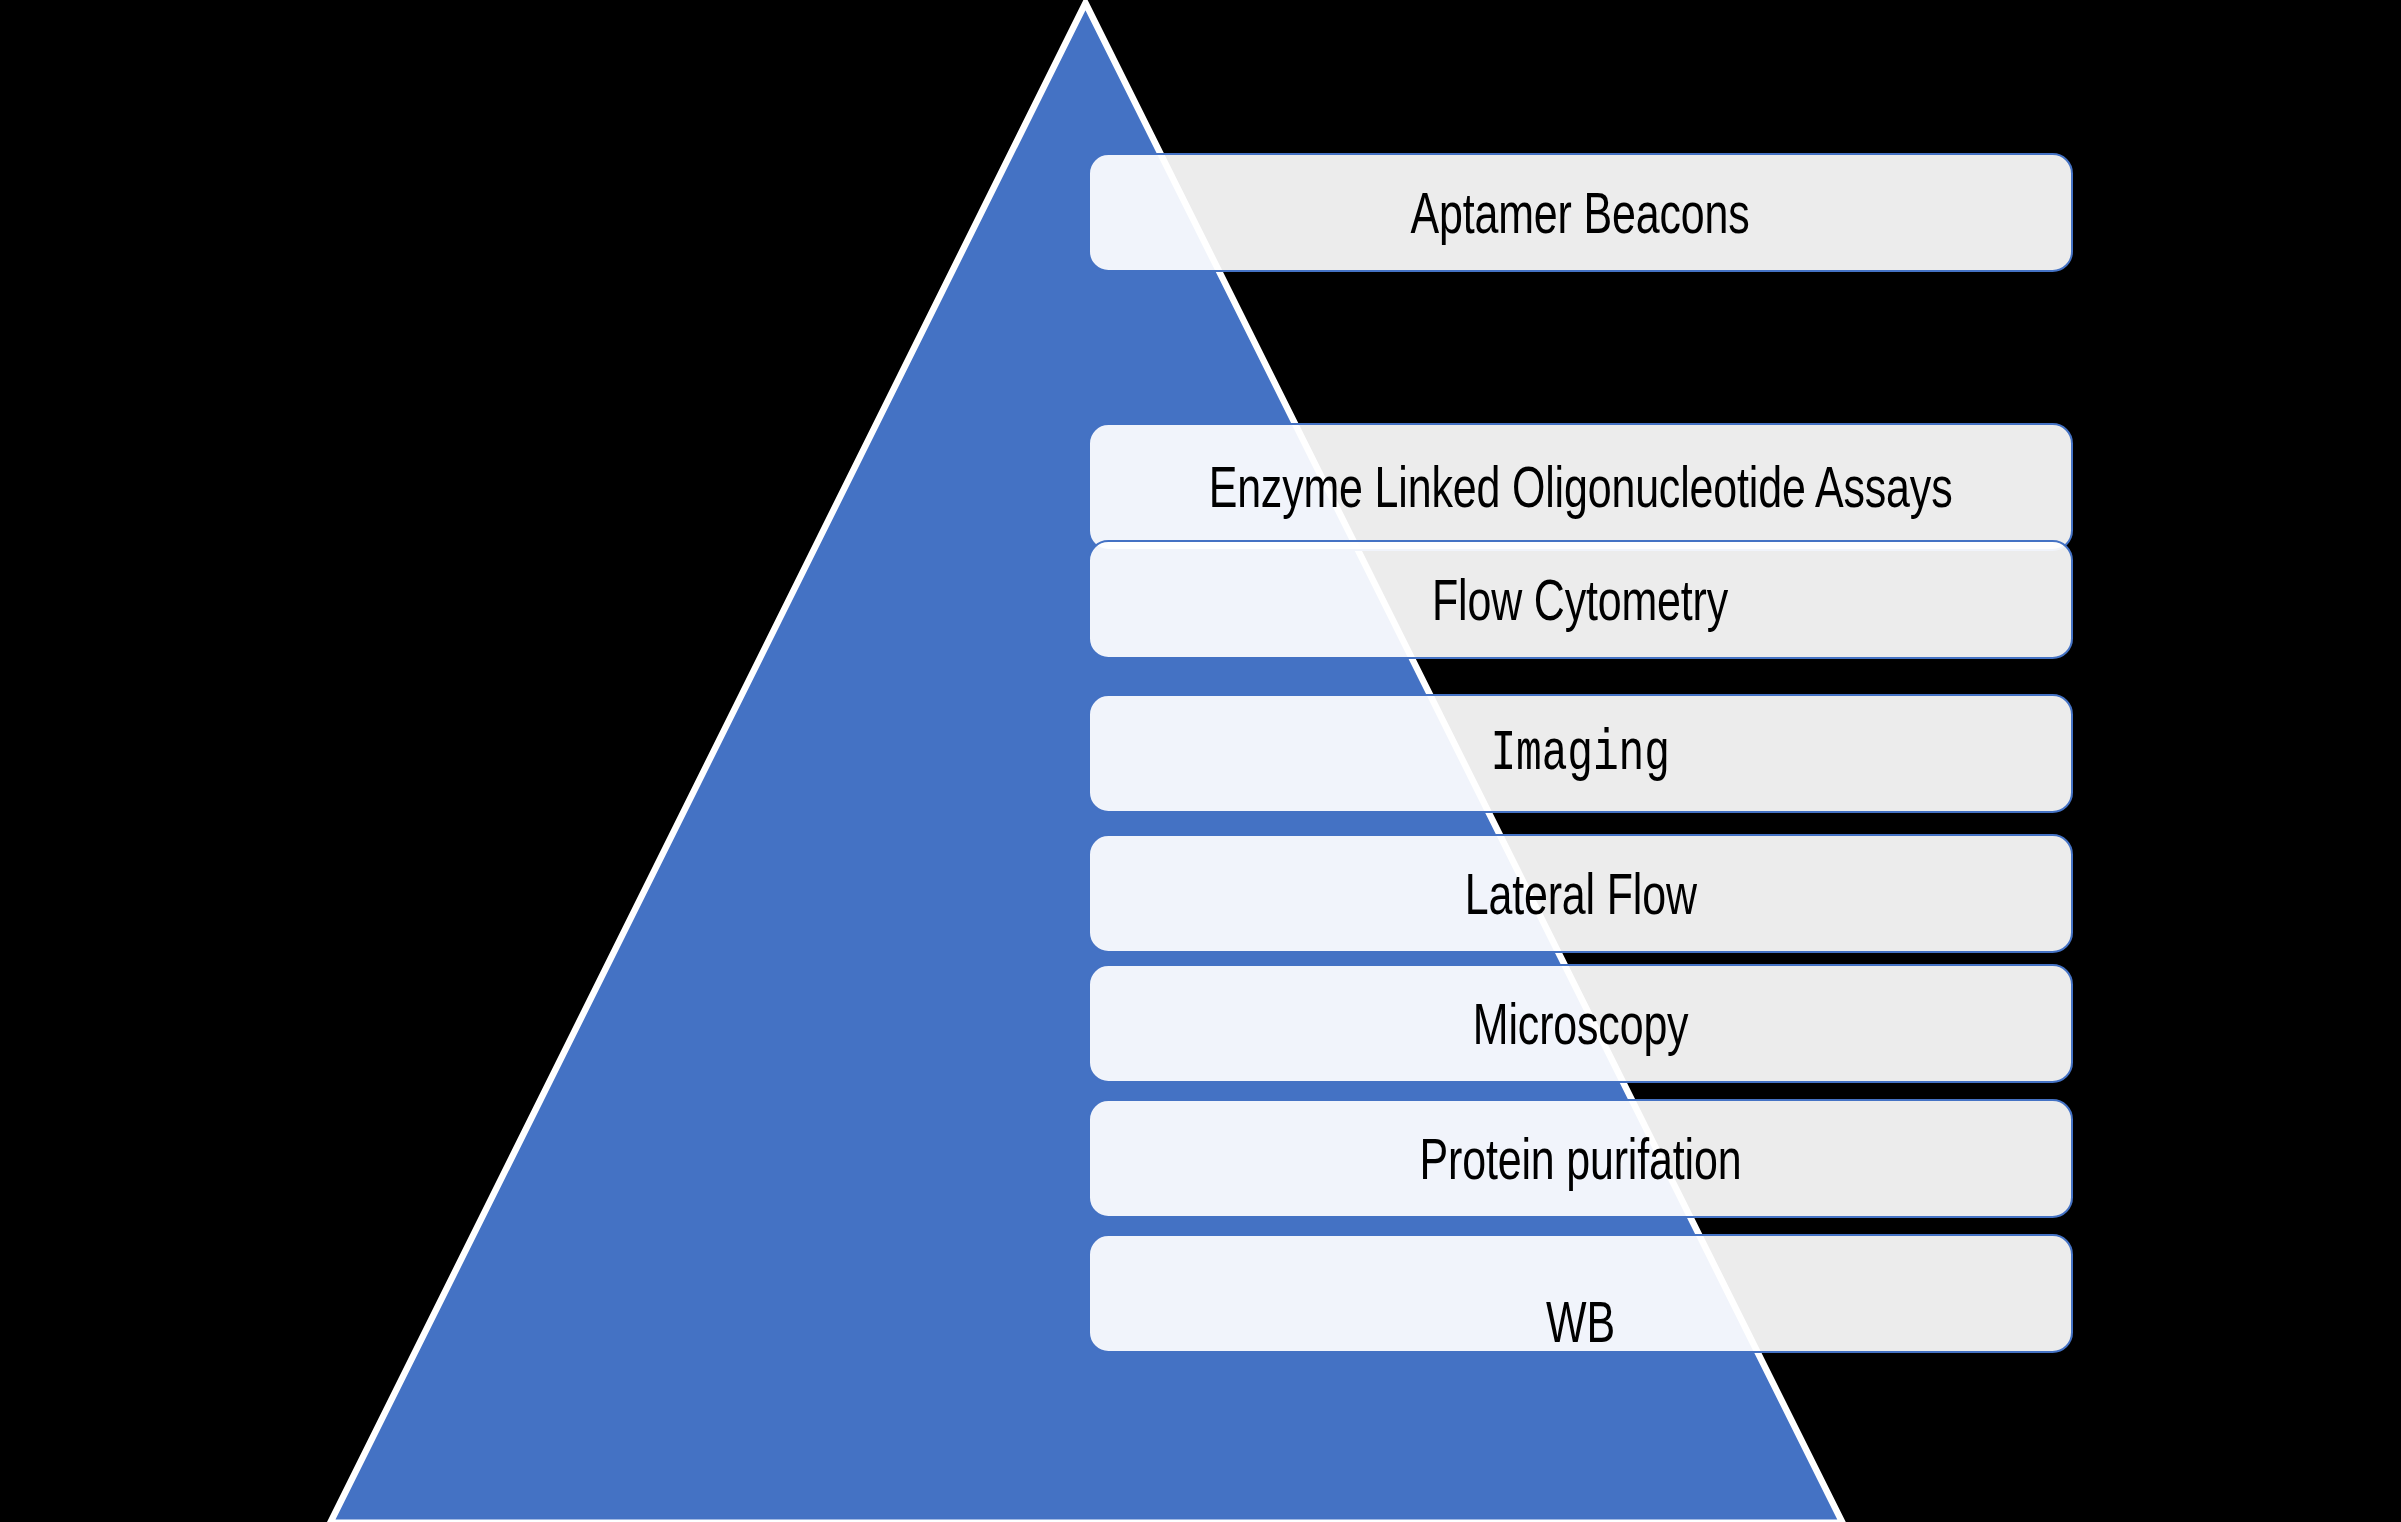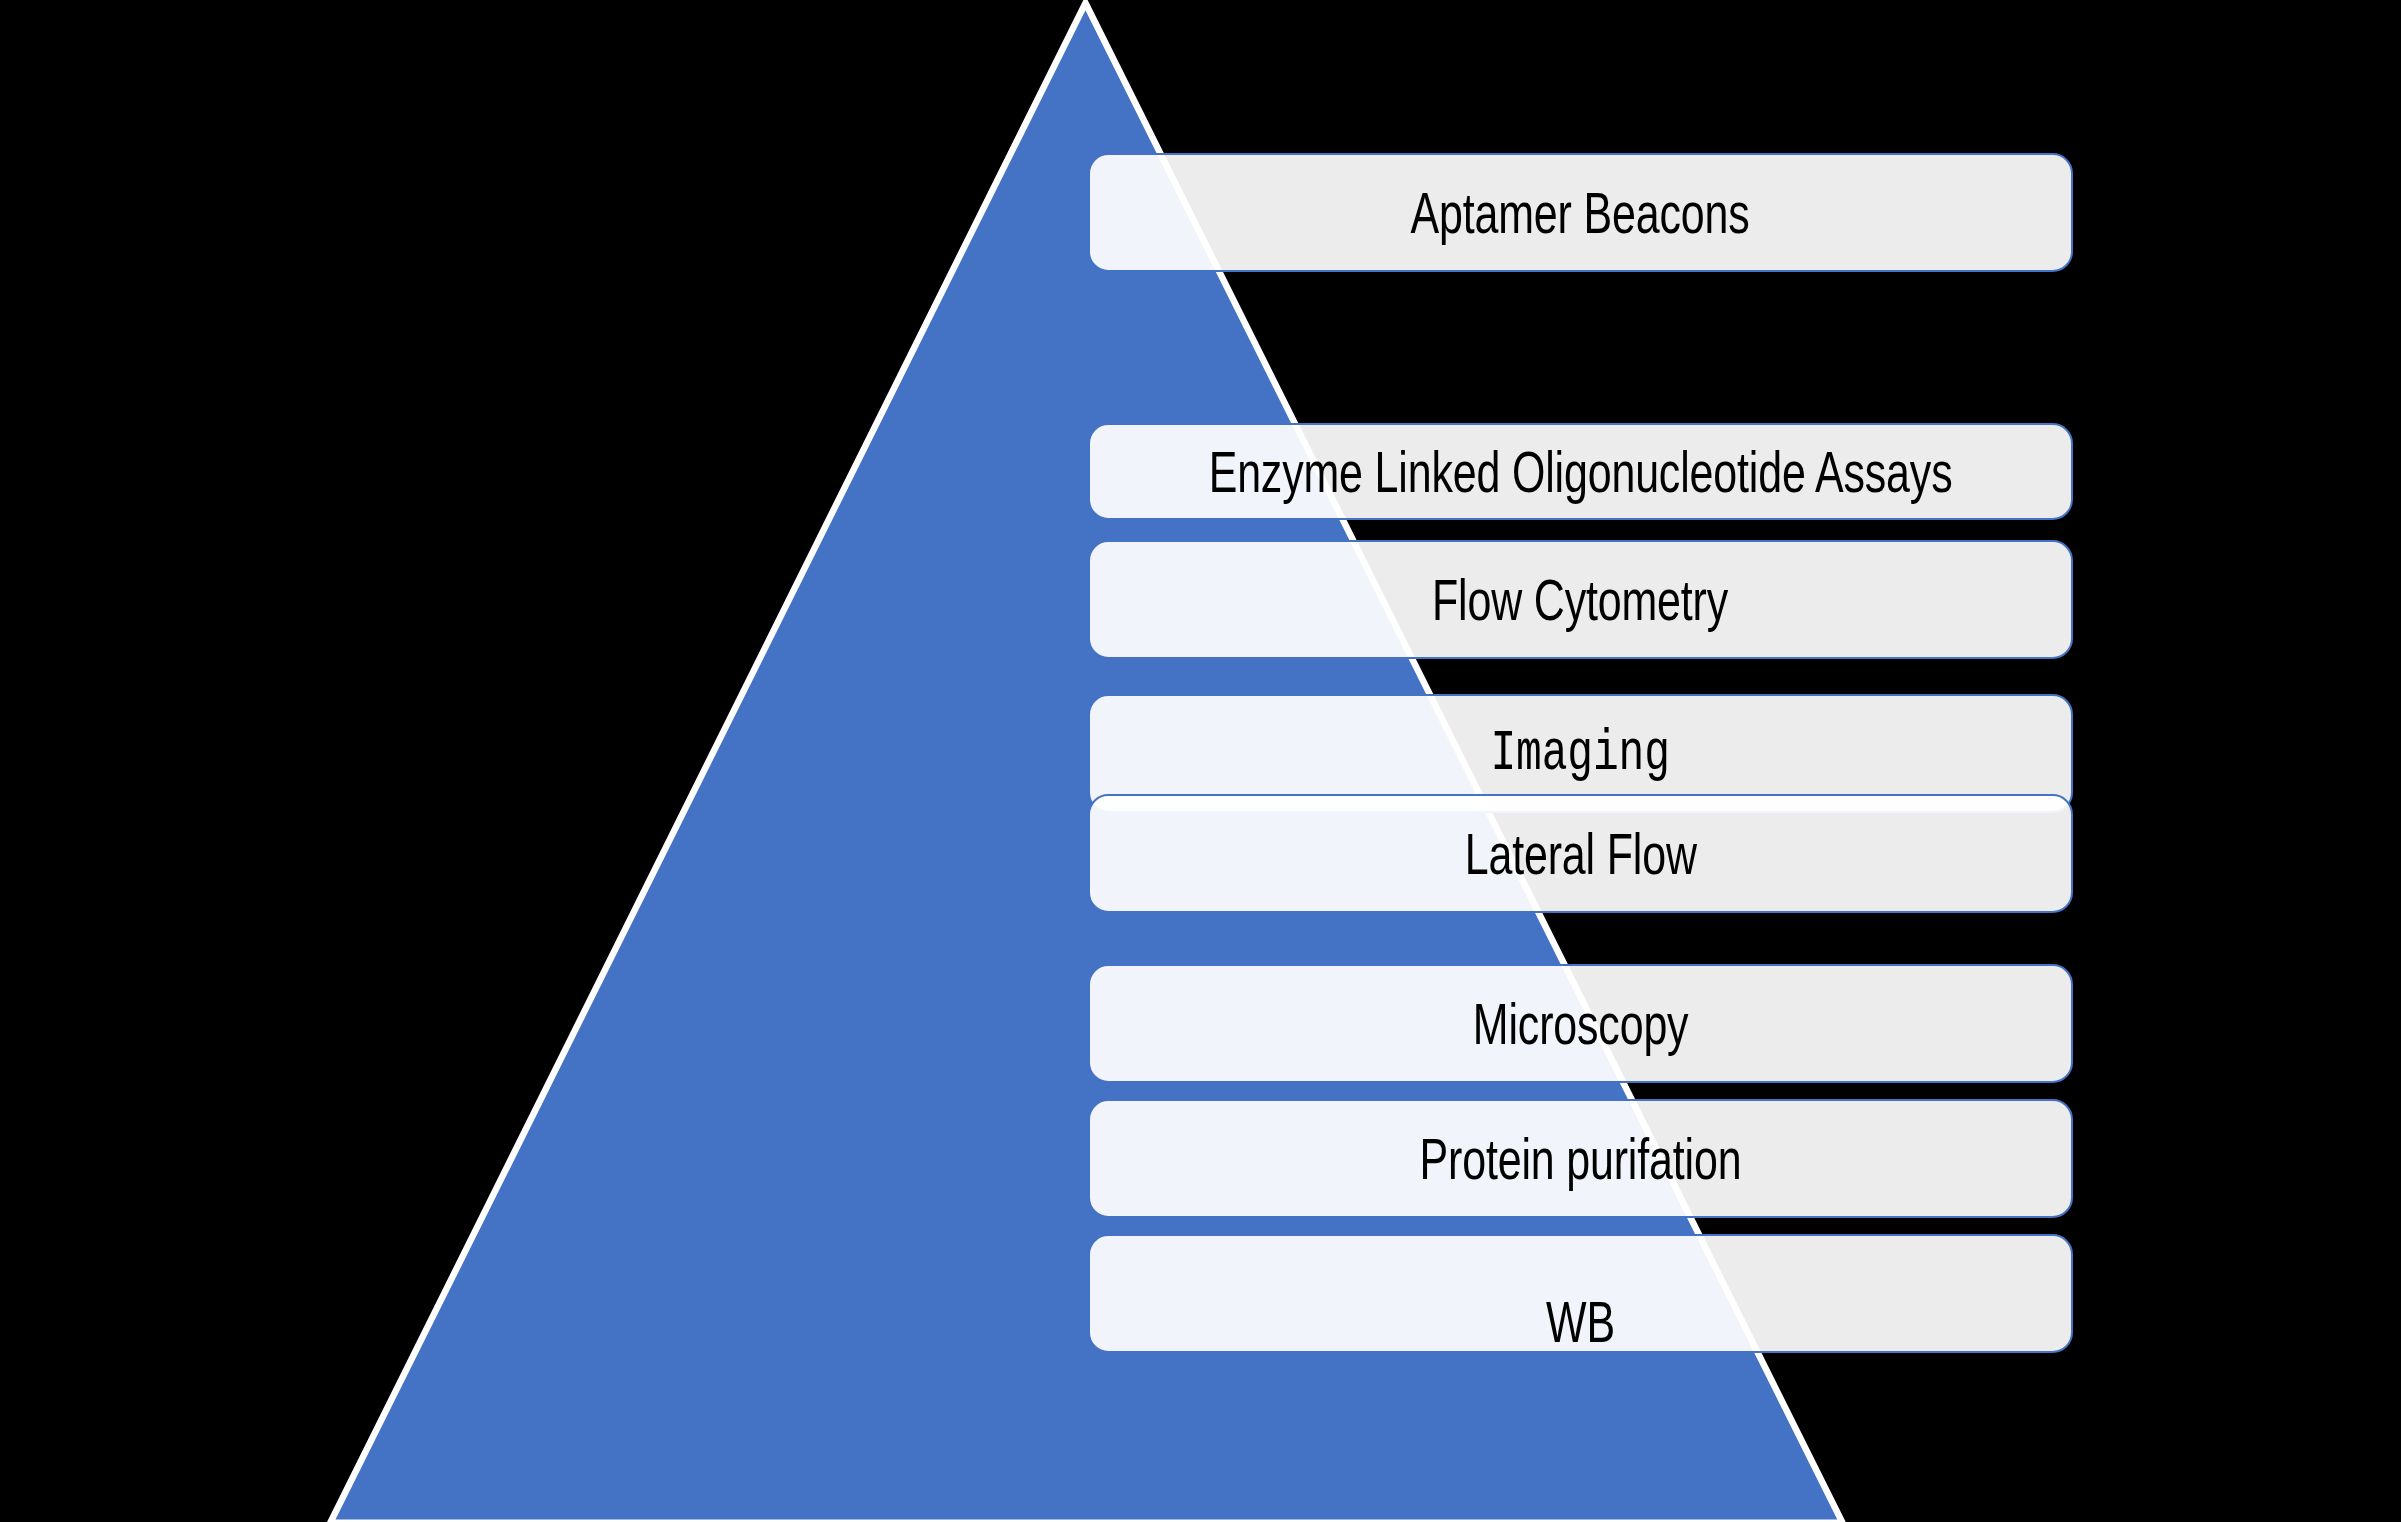--- a/index.html
+++ b/index.html
@@ -70,30 +70,30 @@
   <div id="pyramid-layer">
     <svg width="2401" height="1523" viewBox="0 0 2588 1641">
       <polygon id="pyramid-shape" points="1170,3 1986,1641 356,1641" fill="#4472C4" stroke="#FFFFFF" stroke-width="7" stroke-linejoin="miter"></polygon>
     </svg>
   </div>
 
   <div id="rows-layer">
       <div class="row-box" style="left: 1088px; width: 985px; height: 119px; top: 153px; background: rgba(255, 255, 255, 0.925); border-color: rgb(68, 114, 196); border-radius: 20.4px;">
         <div class="row-label" style="color: rgb(0, 0, 0);">Aptamer Beacons</div>
       </div>
-      <div class="row-box" style="left: 1088px; width: 985px; height: 97px; top: 423px; background: rgba(255, 255, 255, 0.925); border-color: rgb(68, 114, 196); border-radius: 20.4px; text-align: right;">
+      <div class="row-box" style="left: 1088px; width: 985px; height: 128px; top: 423px; background: rgba(255, 255, 255, 0.925); border-color: rgb(68, 114, 196); border-radius: 20.4px; text-align: right;">
         <div class="row-label" style="color: rgb(0, 0, 0);">Enzyme Linked Oligonucleotide Assays</div>
       </div>
       <div class="row-box" style="left: 1088px; width: 985px; height: 119px; top: 540px; background: rgba(255, 255, 255, 0.925); border-color: rgb(68, 114, 196); border-radius: 20.4px;">
         <div class="row-label" style="color: rgb(0, 0, 0);">Flow Cytometry</div>
       </div>
       <div class="row-box" style="left: 1088px; width: 985px; height: 119px; top: 694px; background: rgba(255, 255, 255, 0.925); border-color: rgb(68, 114, 196); border-radius: 20.4px; font-family: Liberation Mono, monospace;">
         <div class="row-label" style="color: rgb(0, 0, 0);">Imaging</div>
       </div>
-      <div class="row-box" style="left: 1088px; width: 985px; height: 119px; top: 794px; background: rgba(255, 255, 255, 0.925); border-color: rgb(68, 114, 196); border-radius: 20.4px; justify-content: center;">
+      <div class="row-box" style="left: 1088px; width: 985px; height: 119px; top: 834px; background: rgba(255, 255, 255, 0.925); border-color: rgb(68, 114, 196); border-radius: 20.4px; justify-content: center;">
         <div class="row-label" style="color: rgb(0, 0, 0);">Lateral Flow</div>
       </div>
       <div class="row-box" style="left: 1088px; width: 985px; height: 119px; top: 964px; background: rgba(255, 255, 255, 0.925); border-color: rgb(68, 114, 196); border-radius: 20.4px;">
         <div class="row-label" style="color: rgb(0, 0, 0);">Microscopy</div>
       </div>
       <div class="row-box" style="left: 1088px; width: 985px; height: 119px; top: 1099px; background: rgba(255, 255, 255, 0.925); border-color: rgb(68, 114, 196); border-radius: 20.4px;">
         <div class="row-label" style="color: rgb(0, 0, 0);">Protein purifation</div>
       </div>
       <div class="row-box" style="left: 1088px; width: 985px; height: 119px; top: 1234px; background: rgba(255, 255, 255, 0.925); border-color: rgb(68, 114, 196); border-radius: 20.4px; align-items: flex-end;">
         <div class="row-label" style="color: rgb(0, 0, 0);">WB</div>

